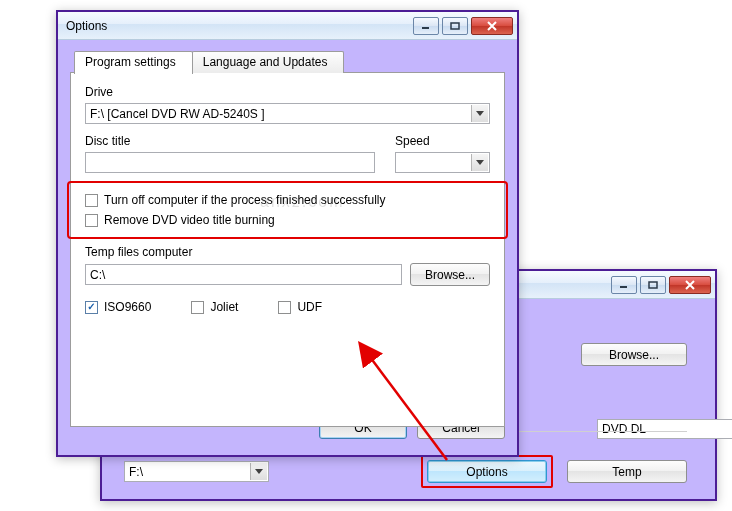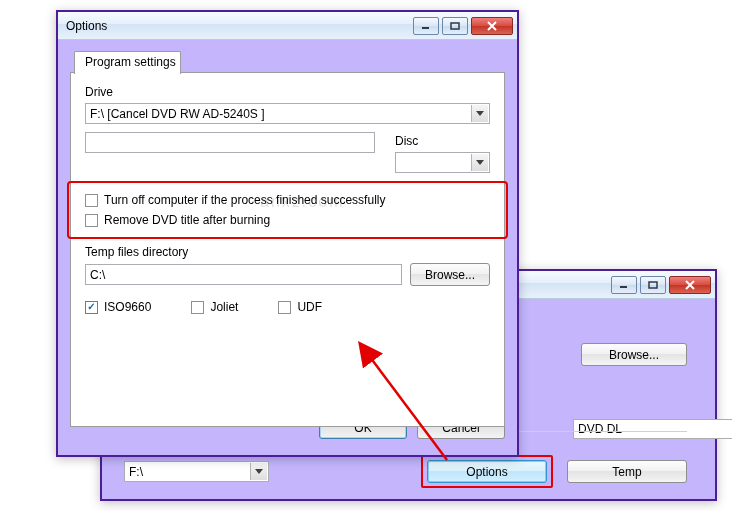--- a/index.html
+++ b/index.html
@@ -47,21 +47,21 @@
     color: #fff;
   }
   .win-btn svg { display:block; }
 
   
   .back-window {
     left: 100px; top: 269px; width: 617px; height: 232px;
   }
   .back-body { padding: 70px 24px 20px 24px; position: relative; height: calc(100% - 28px); }
   .back-row-browse { position:absolute; top: 44px; right: 28px; }
-  .back-row-media { position:absolute; top: 120px; left: 460px; right: 28px; padding-left: 11px; }
+  .back-row-media { position:absolute; top: 120px; left: 484px; right: 28px; padding-left: 11px; }
   .media-input {
     width: 220px; height: 20px;
     border: 1px solid #abadb3; background: #fff; padding: 1px 4px;
     display: flex; align-items: center;
   }
   .back-drive-section {
     position: absolute; left: 22px; right: 28px; bottom: 16px;
   }
   .back-drive-top { border-top: 1px solid #d0d0d0; padding-top: 8px; }
   .back-drive-label { margin-bottom: 6px; }
@@ -80,21 +80,21 @@
 
   .tabs-strip {
     display: flex; align-items: flex-end; position: relative; z-index: 2;
     margin-left: 4px;
   }
   .tab {
     border: 1px solid #9c9c9c;
     border-bottom: none;
     border-radius: 2px 2px 0 0;
     background: linear-gradient(to bottom,#fdfdfd,#ececec);
-    padding: 3px 4px 4px 10px;
+    padding: 3px 16px 4px 10px;
     margin-right: -1px;
     position: relative;
     cursor: default;
   }
   .tab.active {
     background: #fff;
     z-index: 3;
     top: 1px;
     padding-bottom: 5px;
   }
@@ -290,69 +290,71 @@
       <div class="win-btn close">
         <svg width="12" height="10">
             <path d="M2 1 L10 9 M10 1 L2 9" stroke="#fff" stroke-width="2"></path>
           </svg>
       </div>
     </div>
   </div>
   <div class="options-body">
     <div class="tabs-strip">
       <div class="tab active">Program settings</div>
+      <div class="tab">Language and Updates</div>
     </div>
     <div class="tab-panel">
 
       <div class="section-label">Drive</div>
       <div class="combo">
         <span class="combo-text">F:\ [Cancel DVD RW AD-5240S ]</span>
         <span class="combo-arrow">
           <svg width="8" height="6">
               <path d="M0 0 L8 0 L4 5 Z" fill="#404040"></path>
             </svg>
         </span>
       </div>
 
       <div class="two-col">
         <div class="col-left">
+          <div class="section-label">Disc title</div>
           <div class="textinput">
             <input type="text" value="" style="">
           </div>
         </div>
         <div class="col-right">
-          <div class="section-label">Disc</div>
+          <div class="section-label">Speed</div>
           <div class="combo">
             <span class="combo-text"></span>
             <span class="combo-arrow">
               <svg width="8" height="6">
                   <path d="M0 0 L8 0 L4 5 Z" fill="#404040"></path>
                 </svg>
             </span>
           </div>
         </div>
       </div>
 
       <div style="height:10px"></div>
 
       <div style="position:relative; padding: 4px 0;">
         <div class="chk-row">
           <span class="chkbox"></span>
           <span>Turn off computer if the process finished successfully</span>
         </div>
         <div class="chk-row">
           <span class="chkbox"></span>
-          <span>Remove DVD title after burning</span>
+          <span>Remove DVD video title burning</span>
         </div>
         <div class="redbox" style="left:-18px; right:-18px; top:-2px; bottom:-2px;"></div>
       </div>
 
       <div style="height:6px"></div>
 
-      <div class="section-label">Temp files directory</div>
+      <div class="section-label">Temp files computer</div>
       <div class="temp-row">
         <div class="textinput">
           <input type="text" value="C:\" style="">
         </div>
         <button class="btn" style="min-width:80px">Browse...</button>
       </div>
 
       <div style="height:10px"></div>
 
       <div class="fs-row">

